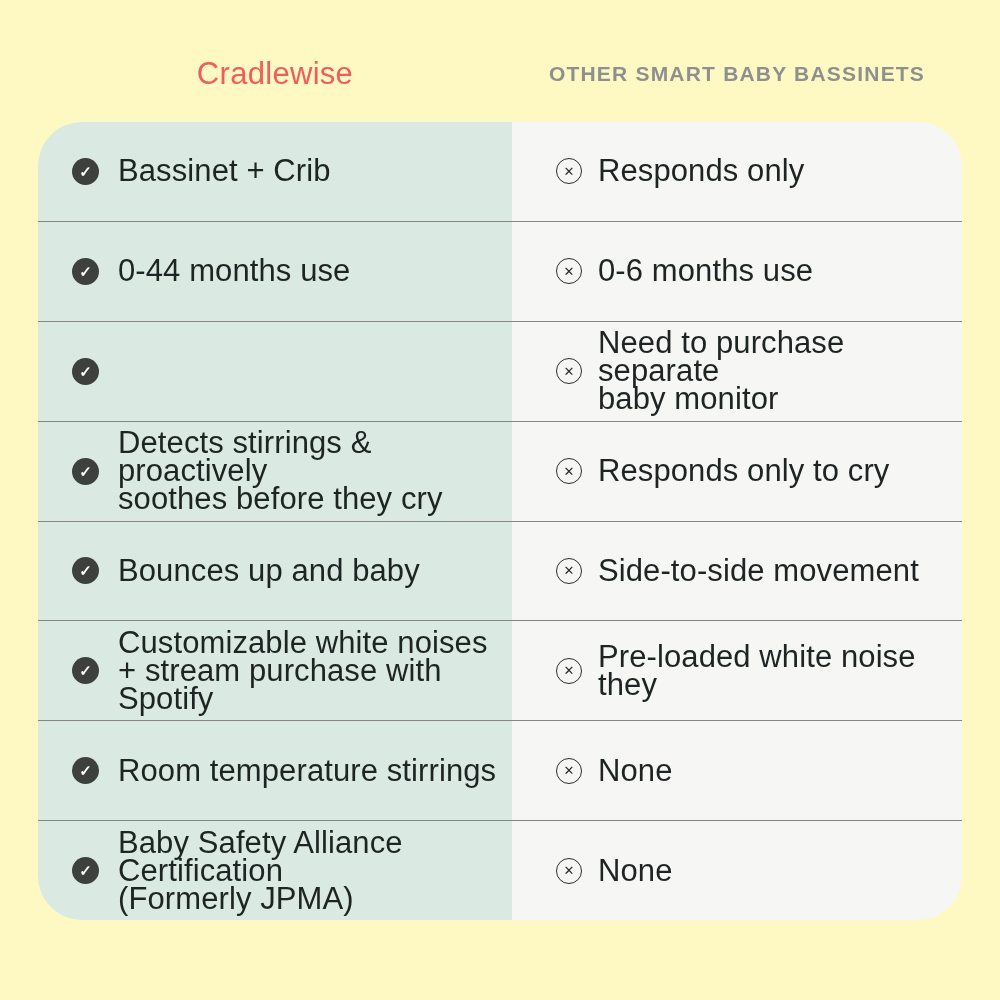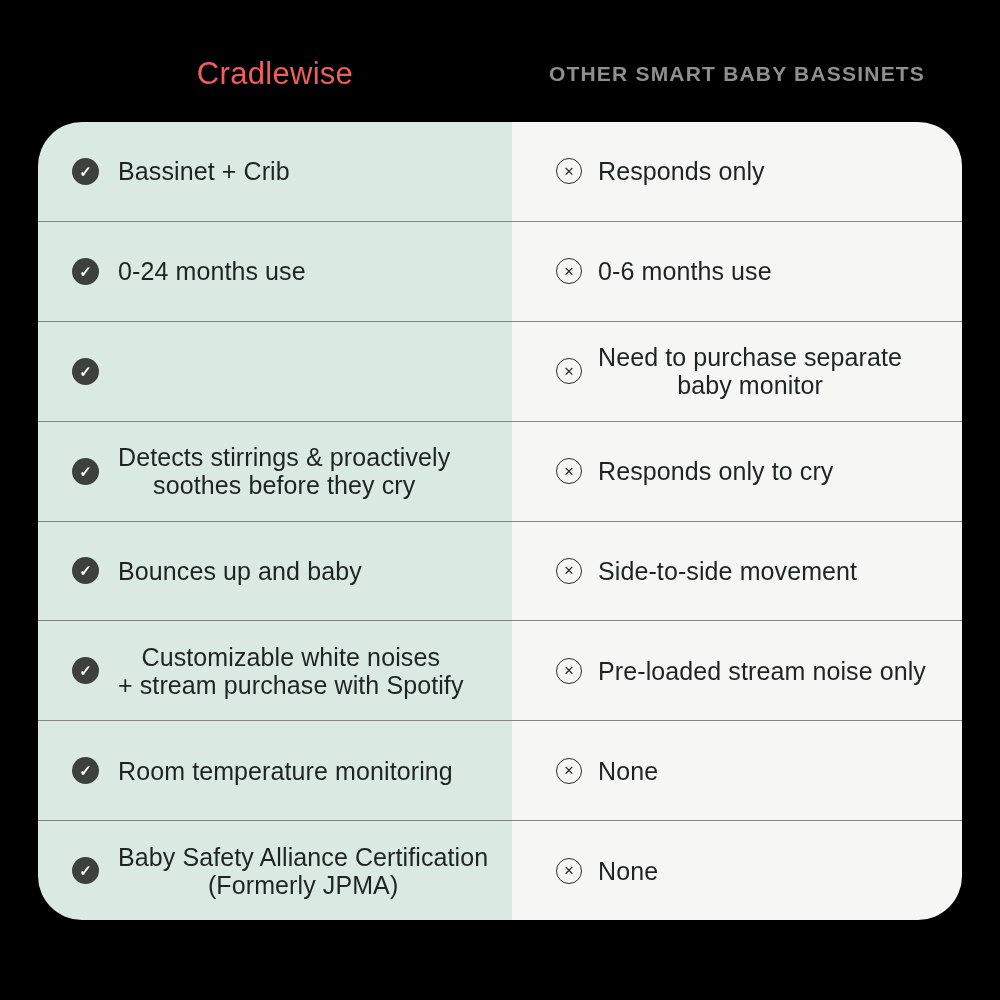--- a/index.html
+++ b/index.html
@@ -1,31 +1,31 @@
 <!DOCTYPE html>
 <html><head>
 <meta charset="utf-8">
 <style>
   html, body { margin: 0; padding: 0; }
   body {
     width: 1000px; height: 1000px;
     background: #ffffff;
     font-family: "Liberation Sans", sans-serif;
   }
-  .page { position: relative; width: 1000px; height: 1000px; background: #000000; text-align: center; }
+  .page { position: relative; width: 1000px; height: 1000px; background: #fef9c3; }
 
   
   .header {
     position: absolute; top: 42px; left: 38px;
     width: 924px; height: 64px;
     display: flex;
   }
   .header-cell { display: flex; align-items: center; justify-content: center; }
   .header-cell.left  { width: 474px; }
-  .header-cell.right { width: 450px; text-decoration: underline; }
+  .header-cell.right { width: 450px; }
   .brand {
     font-size: 31px; font-weight: 500; letter-spacing: 0.3px;
     color: #F15C5C;
   }
   .competitor-heading {
     font-size: 21px; font-weight: 700; letter-spacing: 1.2px;
     color: #8F8F8F; text-transform: uppercase;
   }
 
   
@@ -61,21 +61,21 @@
   .x-icon {
     flex: 0 0 auto;
     width: 26px; height: 26px; border-radius: 50%;
     border: 1.5px solid #2D2D2D; color: #2D2D2D;
     box-sizing: border-box;
     display: flex; align-items: center; justify-content: center;
     font-size: 13px; line-height: 1;
     margin-right: 16px;
   }
   .feature-text {
-    font-size: 25px; line-height: 28px; color: #1E2423;
+    font-size: 31px; line-height: 28px; color: #1E2423;
     white-space: pre-line; letter-spacing: 0.1px;
   }
 </style>
 </head>
 <body>
 
 <div class="page">
 
   <div class="header">
     <div class="header-cell left">
@@ -95,21 +95,21 @@
       </div>
       <div class="cell cell-right">
         <span class="x-icon">✕</span>
         <span class="feature-text">Responds only</span>
       </div>
     </div>
 
     <div class="row">
       <div class="cell cell-left">
         <span class="check-icon">✓</span>
-        <span class="feature-text">0-24 months use</span>
+        <span class="feature-text">0-44 months use</span>
       </div>
       <div class="cell cell-right">
         <span class="x-icon">✕</span>
         <span class="feature-text">0-6 months use</span>
       </div>
     </div>
 
     <div class="row">
       <div class="cell cell-left">
         <span class="check-icon">✓</span>
@@ -145,28 +145,28 @@
     </div>
 
     <div class="row">
       <div class="cell cell-left">
         <span class="check-icon">✓</span>
         <span class="feature-text">Customizable white noises
 + stream purchase with Spotify</span>
       </div>
       <div class="cell cell-right">
         <span class="x-icon">✕</span>
-        <span class="feature-text">Pre-loaded stream noise only</span>
+        <span class="feature-text">Pre-loaded white noise they</span>
       </div>
     </div>
 
     <div class="row">
       <div class="cell cell-left">
         <span class="check-icon">✓</span>
-        <span class="feature-text">Room temperature monitoring</span>
+        <span class="feature-text">Room temperature stirrings</span>
       </div>
       <div class="cell cell-right">
         <span class="x-icon">✕</span>
         <span class="feature-text">None</span>
       </div>
     </div>
 
     <div class="row">
       <div class="cell cell-left">
         <span class="check-icon">✓</span>

